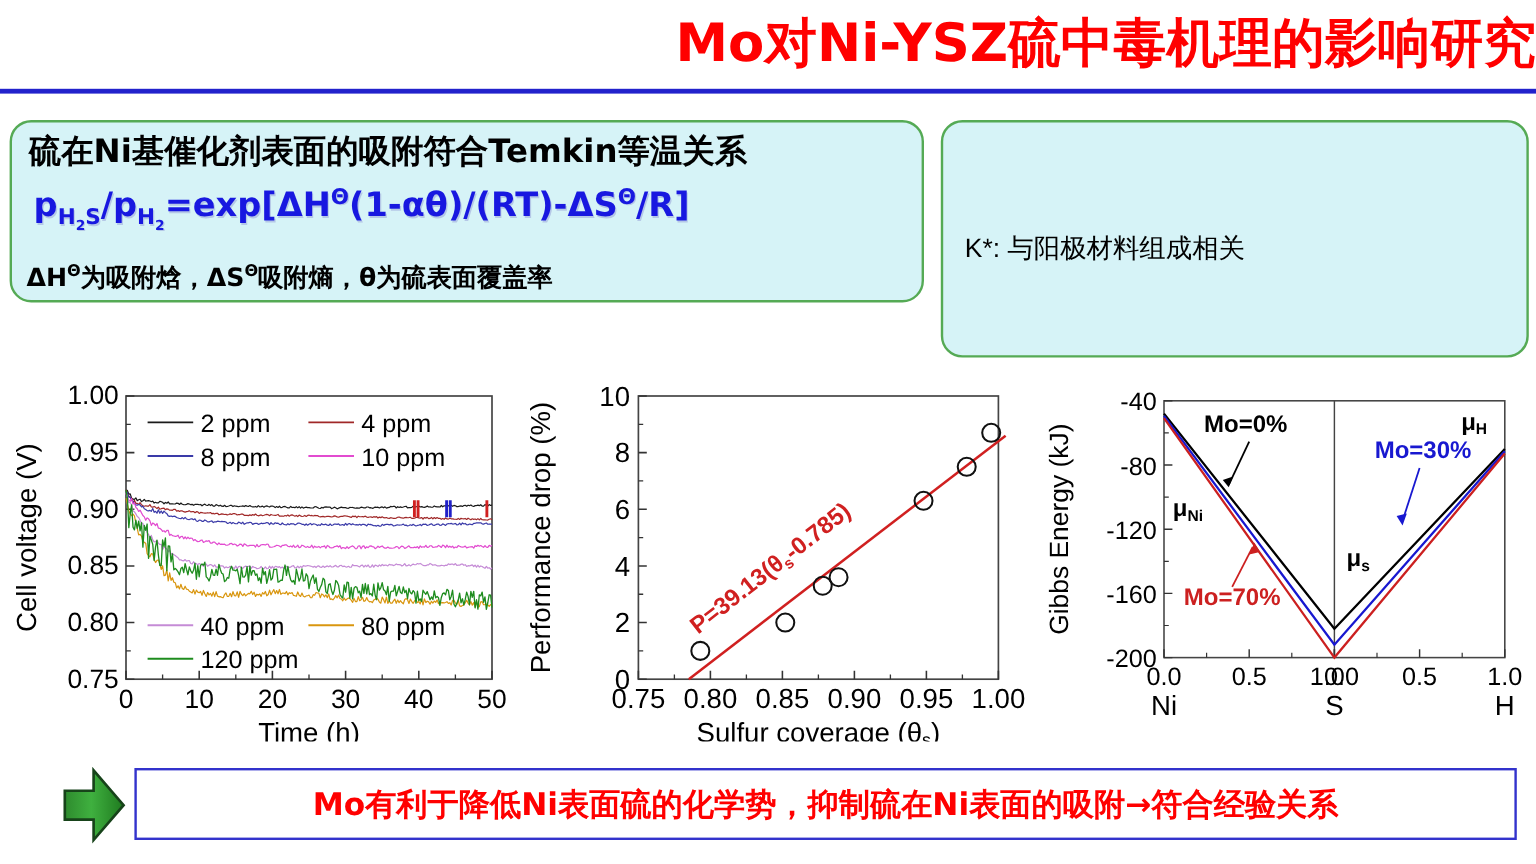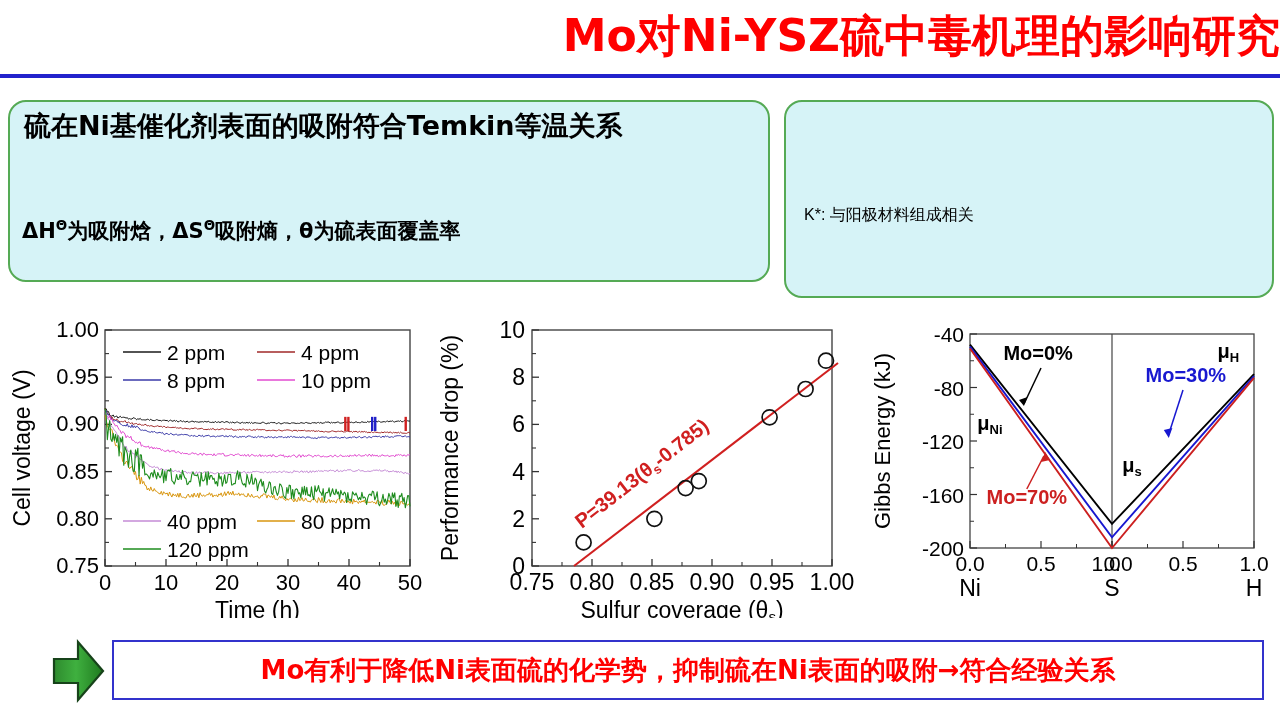--- a/index.html
+++ b/index.html
@@ -30,21 +30,21 @@
     background: #2222CC;
   }
 
   
   .info-box {
     position: absolute;
     background: #D6F3F7;
     border: 2.5px solid #55AA55;
     border-radius: 18px;
   }
-  #box-left  { left: 8px;  top: 100px; width: 762px; height: 182px; }
+  #box-left  { left: 8px;  top: 100px; width: 762px; height: 152px; }
   #box-right { left: 784px; top: 100px; width: 490px; height: 198px; }
 
   .bx-head {
     color: #000000; font-weight: bold;
     font-family: "DejaVu Sans", "Liberation Sans", sans-serif;
   }
   .bx-eq {
     color: #1818E0; font-weight: bold;
     font-family: "DejaVu Sans", "Liberation Sans", sans-serif;
     text-shadow: 1px 1px 0 rgba(120,120,200,.35);
@@ -55,21 +55,21 @@
   }
   sub { font-size: 64%; }
   sup { font-size: 64%; }
 
   #box-left  .bx-head { position:absolute; left:14px; top:6px;  font-size:27px; white-space:nowrap;}
   #box-left  .bx-eq   { position:absolute; left:18px; top:52px; font-size:28px; white-space:nowrap;}
   #box-left  .bx-note { position:absolute; left:12px; top:115px;font-size:21px; white-space:nowrap;}
 
   #box-right .bx-head { position:absolute; left:10px; top:6px;  font-size:25px; white-space:nowrap;}
   #box-right .bx-eq   { position:absolute; left:22px; top:48px; font-size:26px; white-space:nowrap;}
-  #box-right .bx-n1   { position:absolute; left:18px; top:90px; font-size:16px; white-space:nowrap;margin-top:13px;}
+  #box-right .bx-n1   { position:absolute; left:18px; top:90px; font-size:22px; white-space:nowrap;}
   #box-right .bx-n2   { position:absolute; left:18px; top:128px;font-size:22px; white-space:nowrap;}
 
   
   .chart { position: absolute; }
   #chart1 { left: 0px;   top: 318px; width: 430px; height: 300px; }
   #chart2 { left: 432px; top: 318px; width: 430px; height: 300px; }
   #chart3 { left: 864px; top: 318px; width: 416px; height: 300px; }
 
   .chart svg { display: block; }
 
@@ -88,20 +88,21 @@
 </head>
 <body>
 
 <div id="title-bar">
   <div id="title-text">Mo对Ni-YSZ硫中毒机理的影响研究</div>
 </div>
 <div id="title-rule"></div>
 
 <div class="info-box" id="box-left">
   <div class="bx-head">硫在Ni基催化剂表面的吸附符合Temkin等温关系</div>
+  <div class="bx-eq">p<sub>H<sub>2</sub>S</sub>/p<sub>H<sub>2</sub></sub>=exp[ΔH<sup>Θ</sup>(1-αθ)/(RT)-ΔS<sup>Θ</sup>/R]</div>
   <div class="bx-note">ΔH<sup>Θ</sup>为吸附焓，ΔS<sup>Θ</sup>吸附熵，θ为硫表面覆盖率</div>
 </div>
 
 <div class="info-box" id="box-right">
   <div class="bx-n1">K*: 与阳极材料组成相关</div>
 </div>
 
 <div class="chart" id="chart1">
   <svg width="430" height="300" viewBox="0 0 430 300">
     <g id="c1-plot">

